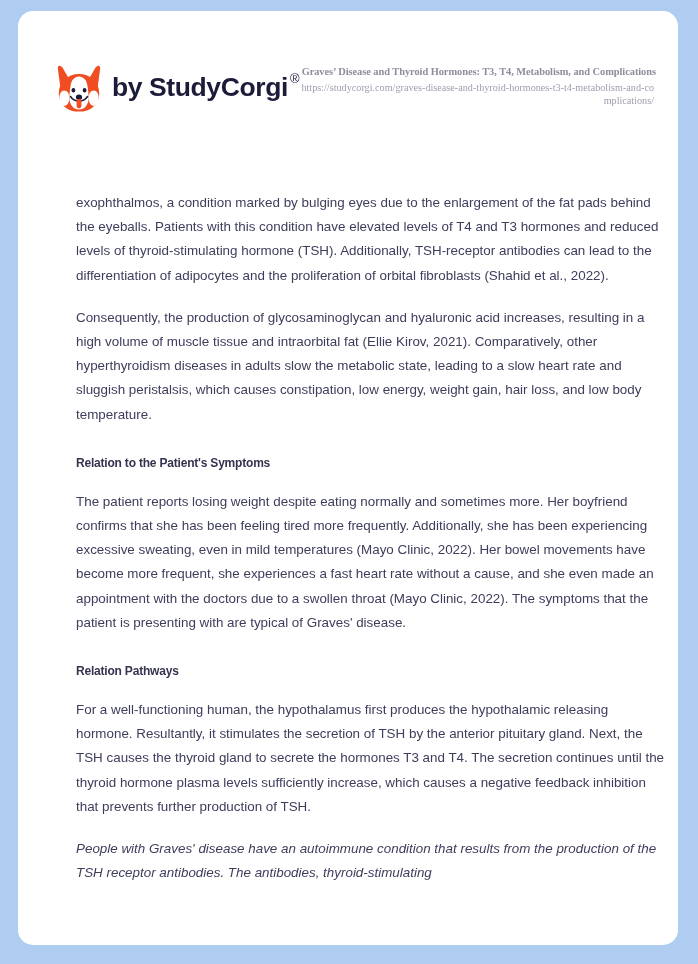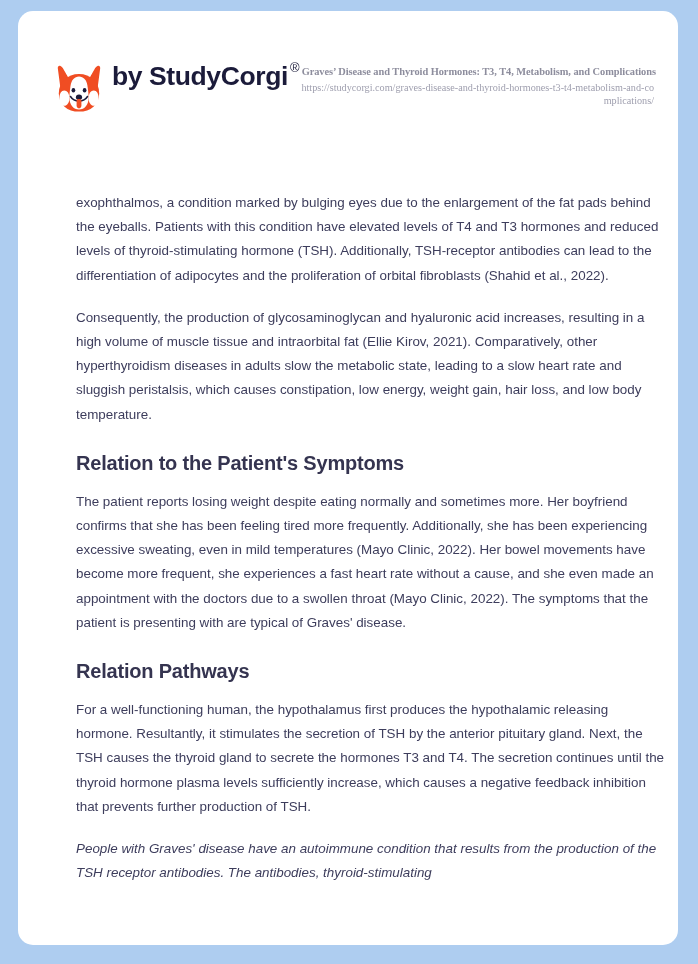--- a/index.html
+++ b/index.html
@@ -32,21 +32,21 @@
     width: 660px;
     height: 147px;
     display: flex;
     align-items: center;
     justify-content: space-between;
     box-sizing: border-box;
     padding: 0 22px 0 38px;
   }
   .brand {
     display: flex;
-    align-items: flex-start;
+    align-items: center;
     gap: 10px;
     flex: 0 0 auto;
     padding-top: 6px;
   }
   .corgi-icon {
     width: 46px;
     height: 50px;
     flex: 0 0 auto;
     display: block;
   }
@@ -99,21 +99,21 @@
   }
   .doc-body p {
     color: #3d3d5c;
     font-size: 13.4px;
     line-height: 24.2px;
     margin: 4px 0 18px 0;
     text-align: left;
   }
   .doc-body h2 {
     color: #353450;
-    font-size: 20px;
+    font-size: 12px;
     font-weight: bold;
     line-height: 22px;
     margin: 25px 0 16px 0;
     letter-spacing: -0.2px;
   }
   .doc-body p:last-child {
     margin-bottom: 0;
     font-style: italic;
   }
 </style>

